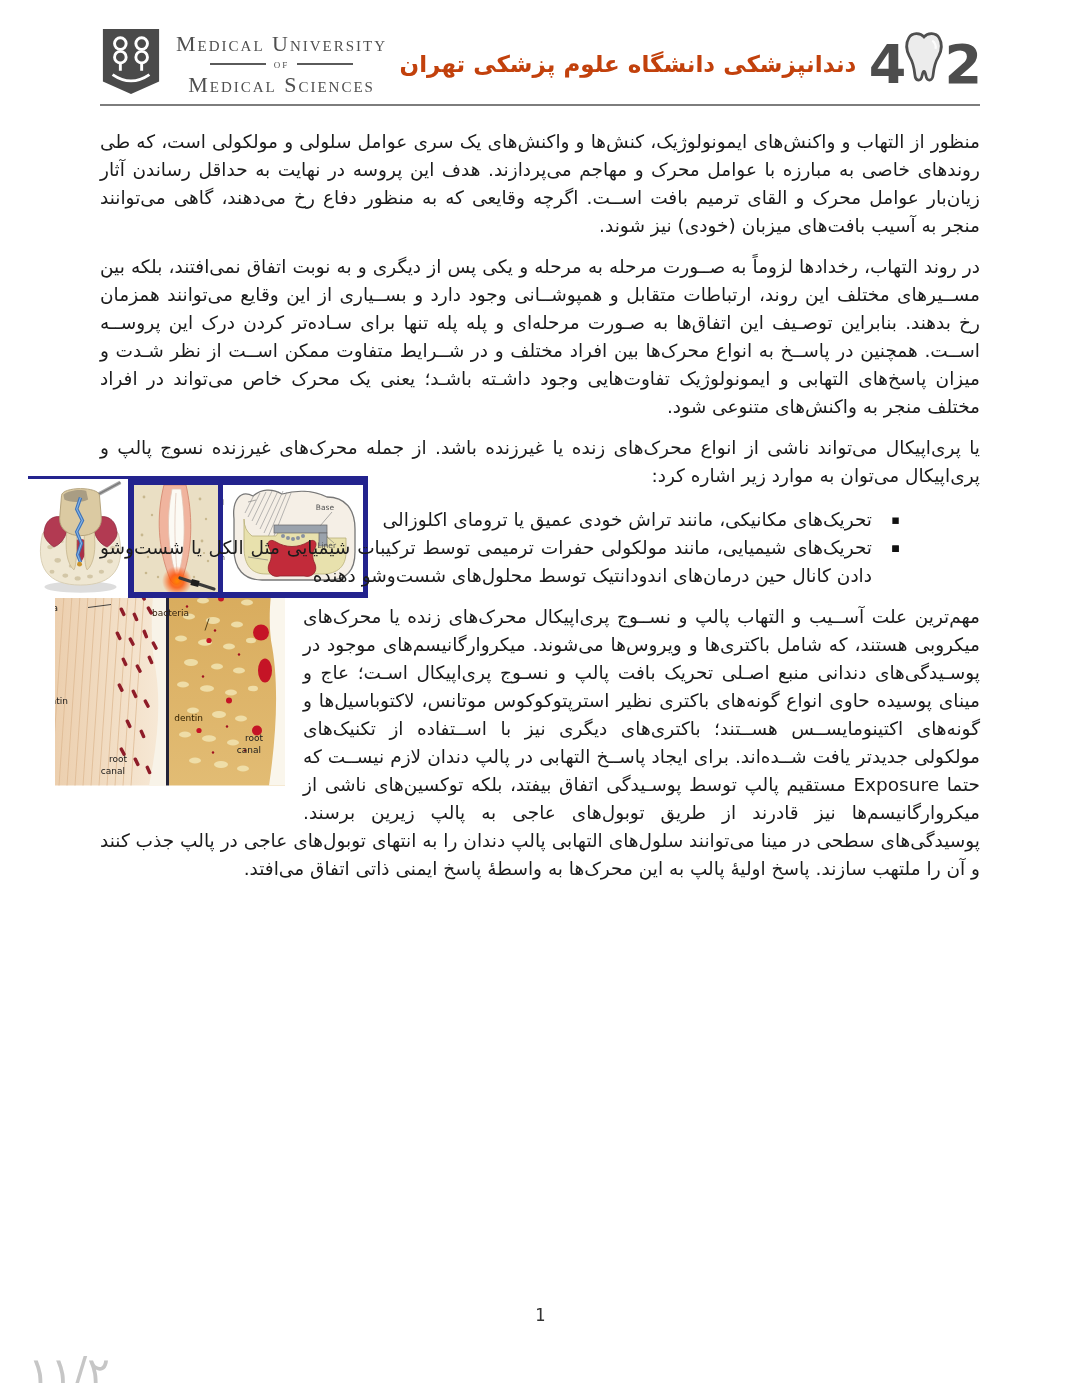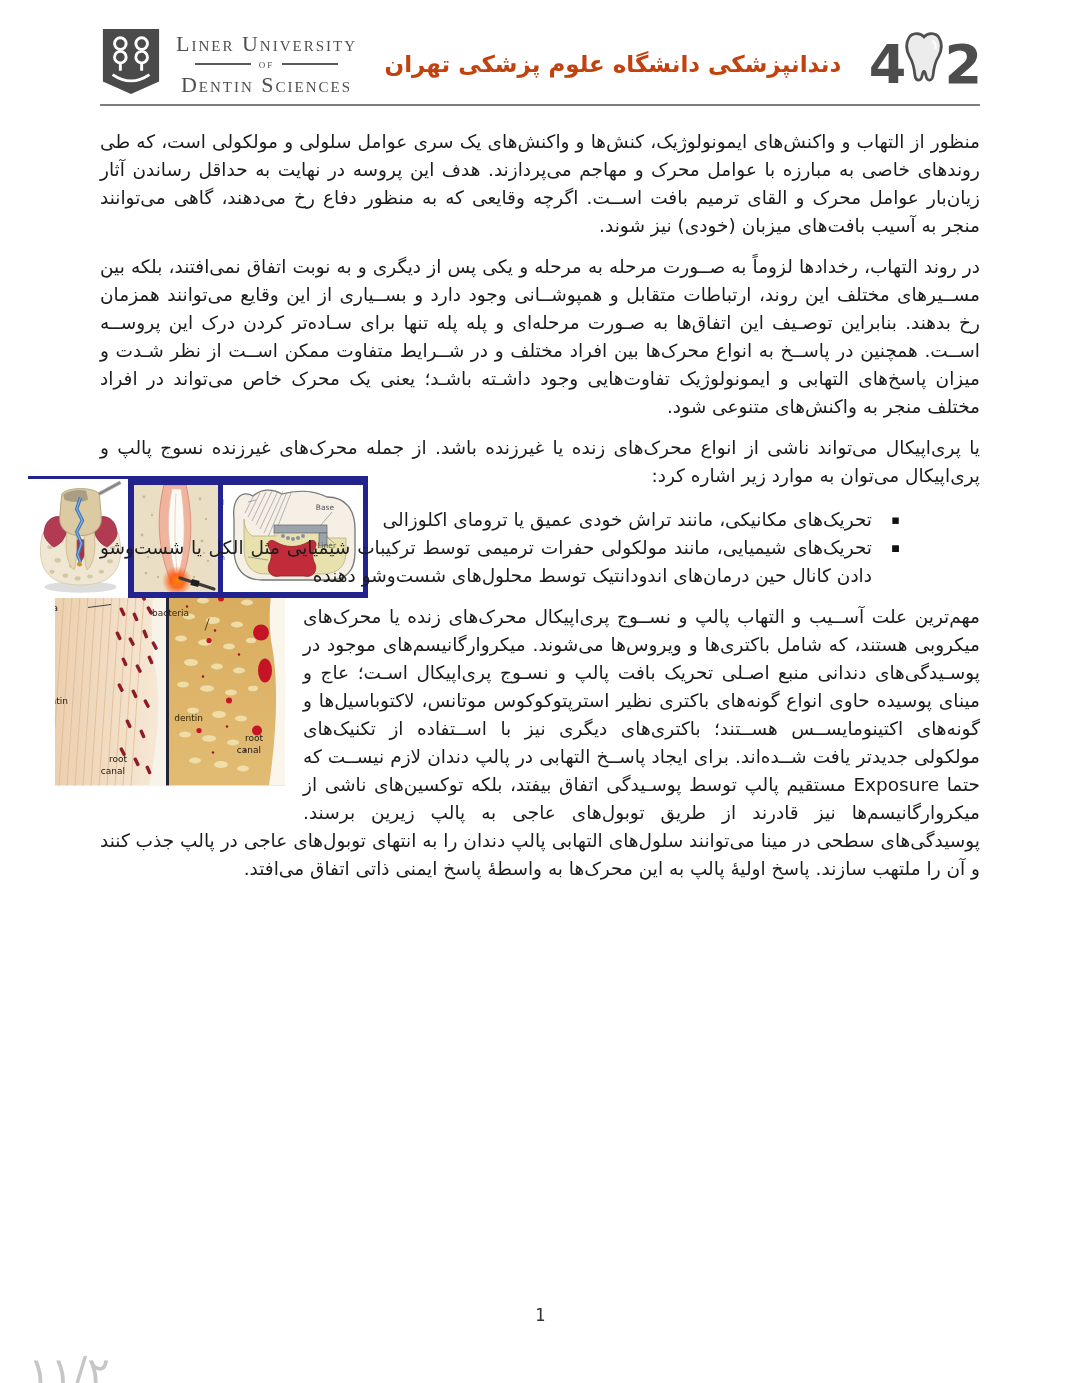--- a/index.html
+++ b/index.html
@@ -57,27 +57,27 @@
             <circle cx="21" cy="17" r="6"></circle>
               <circle cx="21" cy="31" r="6"></circle>
             <circle cx="43" cy="17" r="6"></circle>
               <circle cx="43" cy="31" r="6"></circle>
             <path d="M21 37 V45 M43 37 V45"></path>
             <path d="M13 49 Q32 62 51 49"></path>
           </g>
         </svg>
       </span>
       <div class="wordmark">
-        <div class="wm-line1">Liner University</div>
+        <div class="wm-line1">Medical University</div>
         <div class="wm-of">
           <span class="dash"></span>
           <span class="of-word">of</span>
           <span class="dash"></span>
         </div>
-        <div class="wm-line3">Dentin Sciences</div>
+        <div class="wm-line3">Medical Sciences</div>
       </div>
     </div>
 
     <div class="title-fa">دندانپزشکی دانشگاه علوم پزشکی تهران</div>
 
     <div class="badge-402">
       <span>4</span>
       <span>
         <svg width="44" height="56" viewBox="0 0 48 60">
           <path d="M24 7 C20 2 11 2 7.5 8 C4 14 5 22 8 28 C11 33 13 38 14 48 C14.6 55.5 21 56.5 22 49 C23 43 25 43 26 49 C27 56.5 33.4 55.5 34 48 C35 38 37 33 40 28 C43 22 44 14 40.5 8 C37 2 28 2 24 7 Z" fill="#ececec" stroke="#4f4f4f" stroke-width="3"></path>

